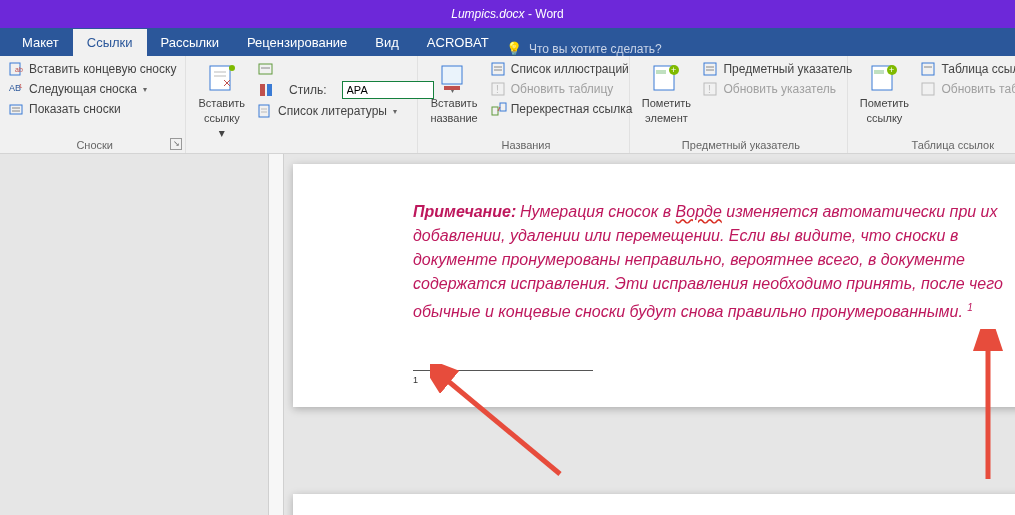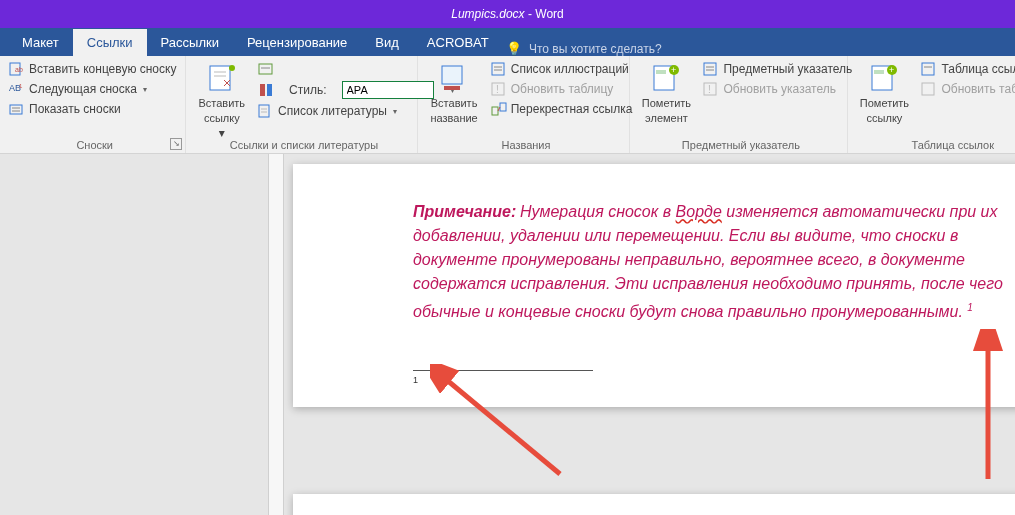--- a/index.html
+++ b/index.html
@@ -147,21 +147,20 @@
                 <rect x="1" y="2" width="10" height="12" fill="none" stroke="#3a7bd5"></rect>
                 <line x1="3" y1="6" x2="9" y2="6" stroke="#bbb"></line>
                 <line x1="3" y1="9" x2="9" y2="9" stroke="#bbb"></line>
               </svg>
           </span>
           <span>Список литературы</span>
           <span class="caret">▾</span>
         </div>
       </div>
     </div>
-    <div class="group-label">Ссылки и списки литературы</div>
   </div>
 
   <div class="group" style="width:212px">
     <div class="group-body">
       <div class="big-btn">
         <div class="big-icon">
           <svg width="32" height="32">
               <rect x="4" y="4" width="20" height="18" fill="#eaf3fb" stroke="#3a7bd5"></rect>
               <rect x="6" y="24" width="16" height="4" fill="#c0504d"></rect>
             </svg>

